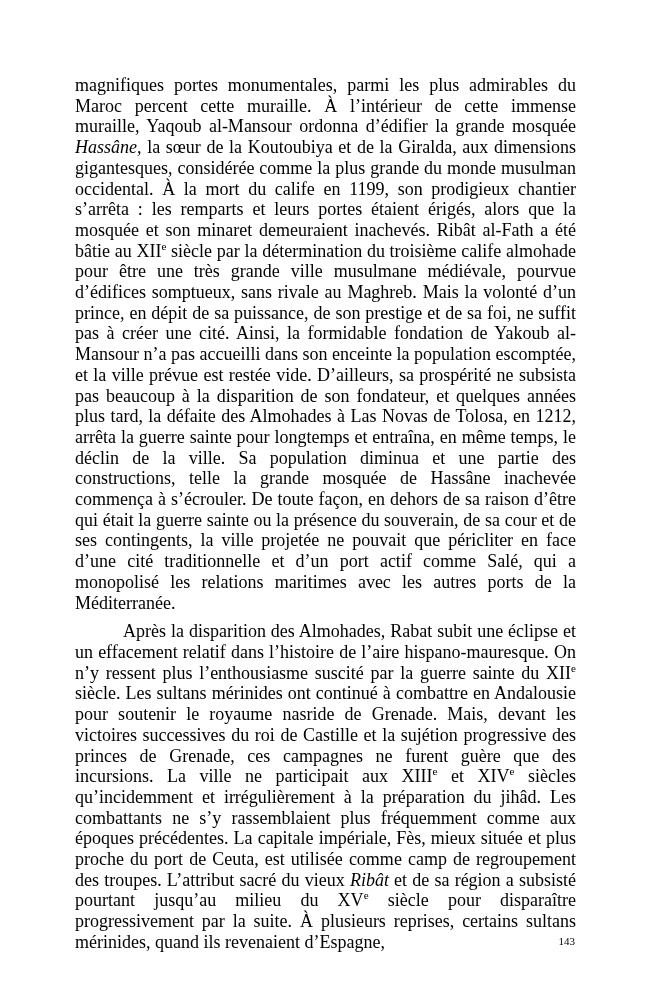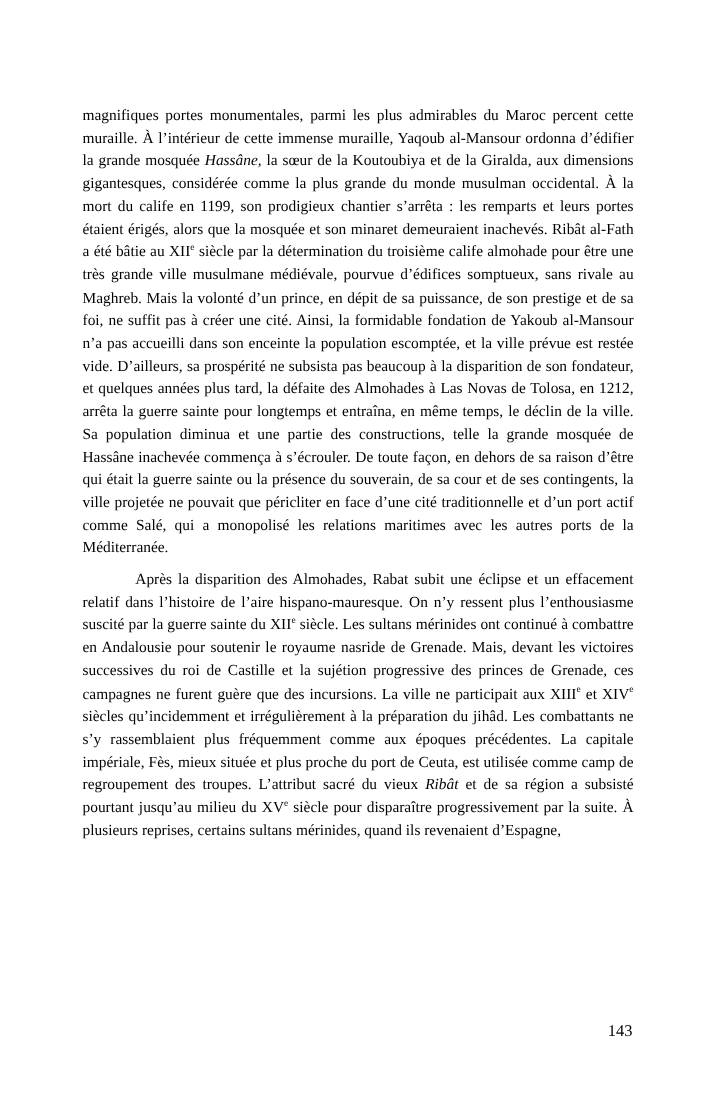--- a/index.html
+++ b/index.html
@@ -13,23 +13,23 @@
   .book-page {
     position: relative;
     width: 650px;
     height: 1007px;
     background: #ffffff;
     overflow: hidden;
   }
   .text-block {
     position: absolute;
     left: 75px;
-    top: 96px;
+    top: 75px;
     width: 501px;
-    font-size: 14px;
+    font-size: 18px;
     line-height: 20.7px;
     text-align: justify;
     text-justify: inter-word;
   }
   p.para {
     margin: 0;
     padding: 0;
   }
   p.para.indented {
     text-indent: 48px;
@@ -39,21 +39,21 @@
   .run-italic { font-style: italic; }
   .run-sup {
     vertical-align: super;
     font-size: 0.62em;
     line-height: 0;
   }
   .page-number {
     position: absolute;
     right: 75px;
     bottom: 60px;
-    font-size: 15px;
+    font-size: 11px;
     text-align: right;
   }
 </style>
 </head>
 <body>
 
 <div class="book-page">
   <div class="text-block">
       <p class="para"><span class="run">magnifiques portes monumentales, parmi les plus admirables du Maroc percent cette muraille. À l’intérieur de cette immense muraille, Yaqoub al-Mansour ordonna d’édifier la grande mosquée </span><span class="run-italic">Hassâne,</span><span class="run"> la sœur de la Koutoubiya et de la Giralda, aux dimensions gigantesques, considérée comme la plus grande du monde musulman occidental. À la mort du calife en 1199, son prodigieux chantier s’arrêta : les remparts et leurs portes étaient érigés, alors que la mosquée et son minaret demeuraient inachevés. Ribât al-Fath a été bâtie au XII</span><sup class="run-sup">e</sup><span class="run"> siècle par la détermination du troisième calife almohade pour être une très grande ville musulmane médiévale, pourvue d’édifices somptueux, sans rivale au Maghreb. Mais la volonté d’un prince, en dépit de sa puissance, de son prestige et de sa foi, ne suffit pas à créer une cité. Ainsi, la formidable fondation de Yakoub al-Mansour n’a pas accueilli dans son enceinte la population escomptée, et la ville prévue est restée vide. D’ailleurs, sa prospérité ne subsista pas beaucoup à la disparition de son fondateur, et quelques années plus tard, la défaite des Almohades à Las Novas de Tolosa, en 1212, arrêta la guerre sainte pour longtemps et entraîna, en même temps, le déclin de la ville. Sa population diminua et une partie des constructions, telle la grande mosquée de Hassâne inachevée commença à s’écrouler. De toute façon, en dehors de sa raison d’être qui était la guerre sainte ou la présence du souverain, de sa cour et de ses contingents, la ville projetée ne pouvait que péricliter en face d’une cité traditionnelle et d’un port actif comme Salé, qui a monopolisé les relations maritimes avec les autres ports de la Méditerranée.</span></p>
       <p class="para indented"><span class="run">Après la disparition des Almohades, Rabat subit une éclipse et un effacement relatif dans l’histoire de l’aire hispano-mauresque. On n’y ressent plus l’enthousiasme suscité par la guerre sainte du XII</span><sup class="run-sup">e</sup><span class="run"> siècle. Les sultans mérinides ont continué à combattre en Andalousie pour soutenir le royaume nasride de Grenade. Mais, devant les victoires successives du roi de Castille et la sujétion progressive des princes de Grenade, ces campagnes ne furent guère que des incursions. La ville ne participait aux XIII</span><sup class="run-sup">e</sup><span class="run"> et XIV</span><sup class="run-sup">e</sup><span class="run"> siècles qu’incidemment et irrégulièrement à la préparation du jihâd. Les combattants ne s’y rassemblaient plus fréquemment comme aux époques précédentes. La capitale impériale, Fès, mieux située et plus proche du port de Ceuta, est utilisée comme camp de regroupement des troupes. L’attribut sacré du vieux </span><span class="run-italic">Ribât</span><span class="run"> et de sa région a subsisté pourtant jusqu’au milieu du XV</span><sup class="run-sup">e</sup><span class="run"> siècle pour disparaître progressivement par la suite. À plusieurs reprises, certains sultans mérinides, quand ils revenaient d’Espagne,</span></p>

